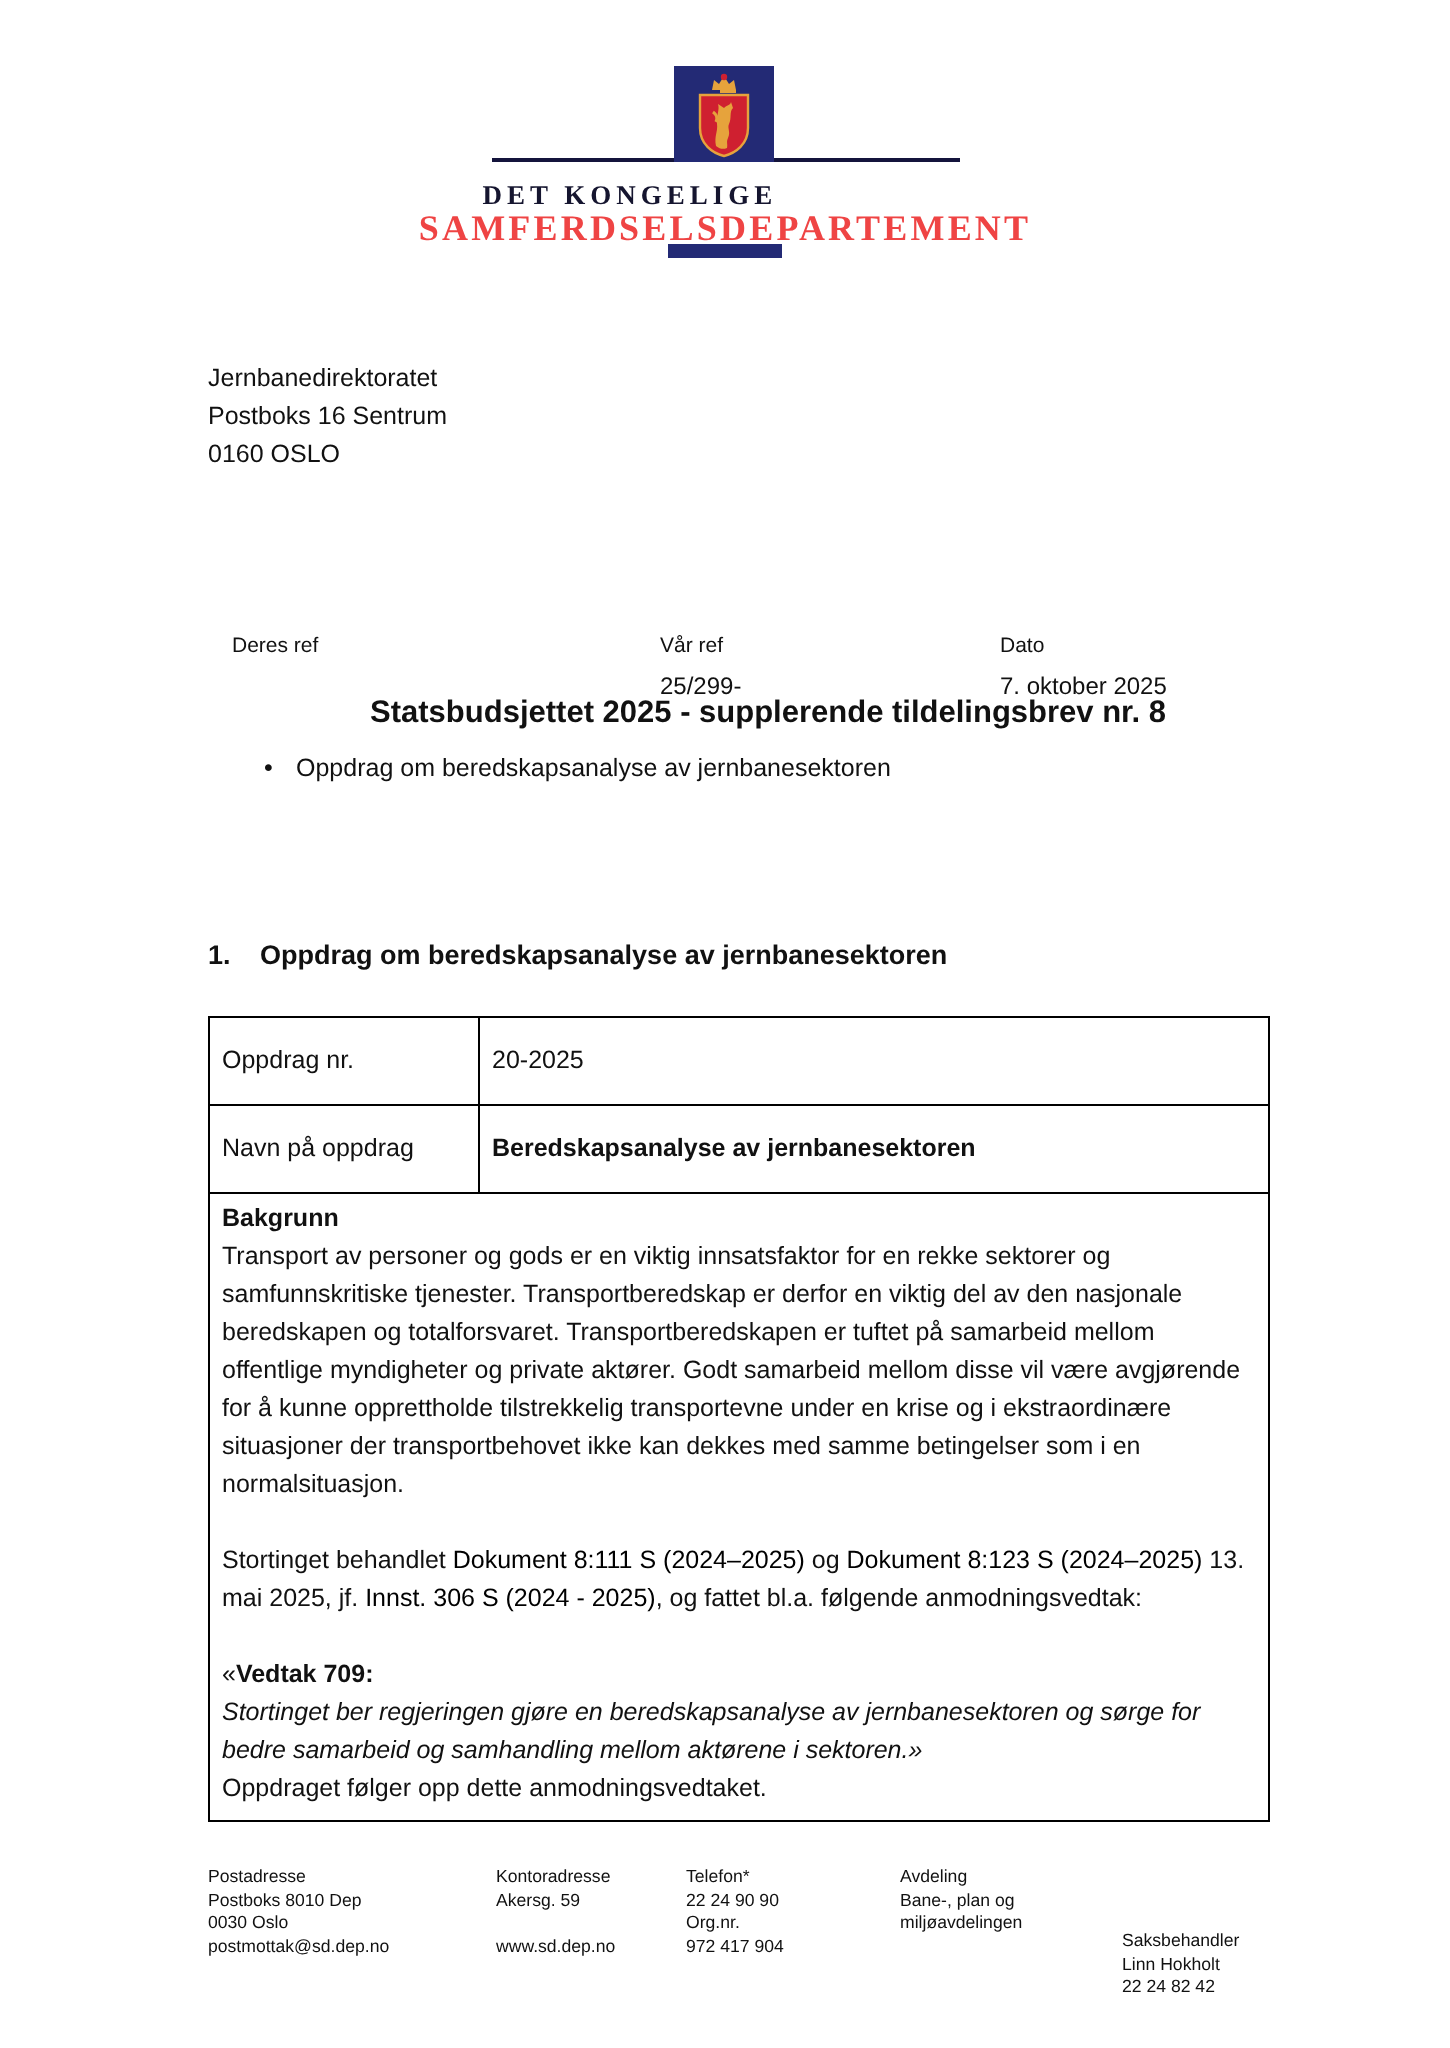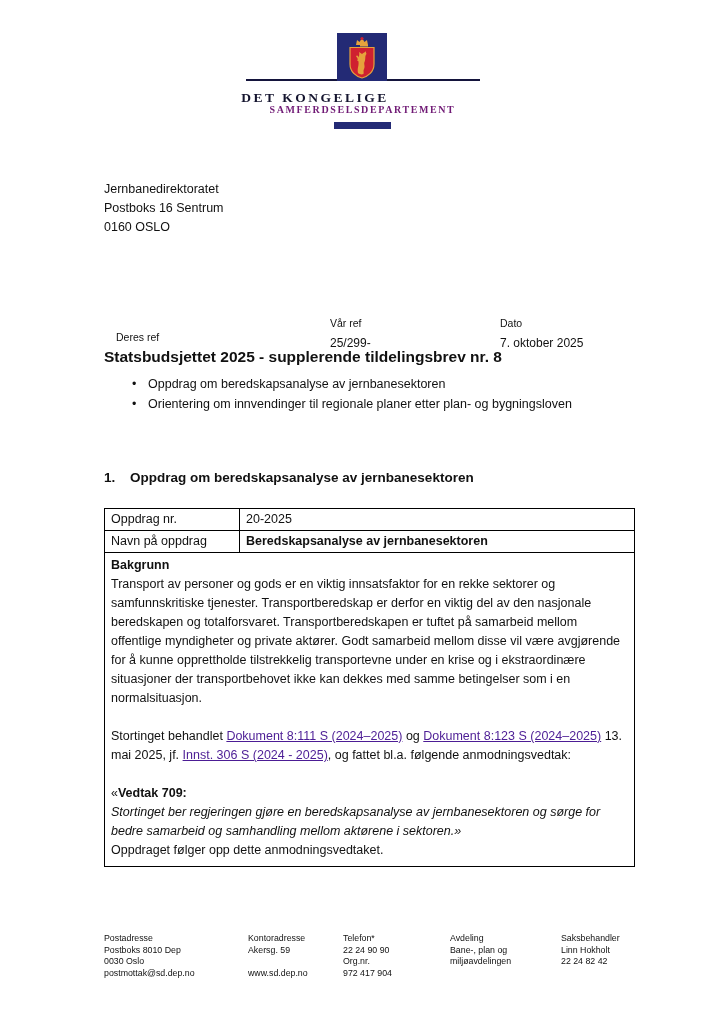--- a/index.html
+++ b/index.html
@@ -11,53 +11,53 @@
   .abs{position:absolute;}
 
   
   .letterhead{left:0;top:0;width:725px;height:140px;}
   .crest-rule{position:absolute;left:246px;top:79px;width:234px;height:2px;background:#14143c;}
   .crest-box{position:absolute;left:337px;top:33px;width:50px;height:48px;}
   .lh-line1{position:absolute;left:0;top:90px;width:630px;text-align:center;
     font-family:"Liberation Serif", serif;font-weight:bold;font-size:13.5px;
     letter-spacing:2.5px;color:#15152f;}
   .lh-line2{position:absolute;left:0;top:104px;width:725px;text-align:center;
-    font-family:"Liberation Serif", serif;font-weight:bold;font-size:10px;
-    letter-spacing:1.6px;color:#701a75;}
+    font-family:"Liberation Serif", serif;font-weight:bold;font-size:18px;
+    letter-spacing:1.6px;color:#ef4444;}
   .lh-bar{position:absolute;left:334px;top:122px;width:57px;height:7px;background:#232a75;}
 
   
   .recipient{left:104px;top:180px;font-size:12.5px;line-height:19px;}
 
   
   .ref-label{font-size:10.5px;color:#111;}
   .ref-value{font-size:12px;color:#111;}
 
   
-  .doc-title{left:104px;top:348px;width:560px;font-size:15.5px;font-weight:bold;}
+  .doc-title{left:104px;top:348px;width:560px;font-size:15.5px;font-weight:bold;text-align:center;}
   .intro{left:104px;top:375px;width:532px;font-size:12.5px;line-height:19.5px;}
   .bullets{margin:0;padding:0;list-style:none;}
   .bullets li{position:relative;padding-left:44px;}
   .bullets li::before{content:"\2022";position:absolute;left:28px;top:0;}
 
   
   .sec-heading{left:104px;top:470px;width:560px;font-size:13.5px;font-weight:bold;display:flex;}
   .sec-num{width:26px;}
 
   
   .oppdrag-table{left:104px;top:508px;width:531px;border-collapse:collapse;
     font-size:12.5px;line-height:19px;color:#111;}
-  .oppdrag-table td{border:1px solid #000;padding:1px 6px;vertical-align:top;}
+  .oppdrag-table td{border:1px solid #000;padding:12px 6px;vertical-align:top;}
   .oppdrag-table .col-label{width:122px;}
   .cell-body{padding:3px 8px 6px 6px !important;}
   .blk{margin:0 0 0 0;}
   .blk + .blk{margin-top:19px;}
   .bold{font-weight:bold;}
   .italic{font-style:italic;}
-  a.doclink{color:#4c1d95;text-decoration:underline;cursor:pointer;}
+  a.doclink{color:#000000;cursor:pointer;}
 
   
   .footer-col{position:absolute;top:933px;font-size:8.8px;line-height:11.5px;color:#111;}
   .f-line{min-height:11.5px;}
 </style>
 </head>
 <body>
 
 <div class="abs letterhead">
   <div class="crest-rule"></div>
@@ -81,33 +81,32 @@
   <div class="lh-line2">SAMFERDSELSDEPARTEMENT</div>
   <div class="lh-bar"></div>
 </div>
 
 <div class="abs recipient">
   <div>Jernbanedirektoratet</div>
   <div>Postboks 16 Sentrum</div>
   <div>0160 OSLO</div>
 </div>
 
-<div class="abs ref-label" style="left:104px;top:331px;padding-left:12px;">Deres ref</div>
+<div class="abs ref-label" style="left:104px;top:317px;padding-left:12px;">Deres ref</div>
 <div class="abs ref-label" style="left:330px;top:317px;">Vår ref</div>
 <div class="abs ref-label" style="left:500px;top:317px;">Dato</div>
 <div class="abs ref-value" style="left:104px;top:336px;"></div>
 <div class="abs ref-value" style="left:330px;top:336px;">25/299-</div>
 <div class="abs ref-value" style="left:500px;top:336px;">7. oktober 2025</div>
 
 <div class="abs doc-title">Statsbudsjettet 2025 - supplerende tildelingsbrev nr. 8</div>
 
 <div class="abs intro">
   <ul class="bullets">
     <li>Oppdrag om beredskapsanalyse av jernbanesektoren</li>
-    <li>Orientering om innvendinger til regionale planer etter plan- og bygningsloven</li>
   </ul>
 </div>
 
 <div class="abs sec-heading">
   <span class="sec-num">1.</span>
   <span>Oppdrag om beredskapsanalyse av jernbanesektoren</span>
 </div>
 
 <table class="abs oppdrag-table">
   <tbody>
@@ -154,17 +153,17 @@
   <div class="f-line">Telefon*</div>
   <div class="f-line">22 24 90 90</div>
   <div class="f-line">Org.nr.</div>
   <div class="f-line">972 417 904</div>
 </div>
 <div class="footer-col" style="left:450px;">
   <div class="f-line">Avdeling</div>
   <div class="f-line">Bane-, plan og</div>
   <div class="f-line">miljøavdelingen</div>
 </div>
-<div class="footer-col" style="left:561px;">
+<div class="footer-col" style="left:561px;margin-top:32px;">
   <div class="f-line">Saksbehandler</div>
   <div class="f-line">Linn Hokholt</div>
   <div class="f-line">22 24 82 42</div>
 </div>
 
 </body></html>

